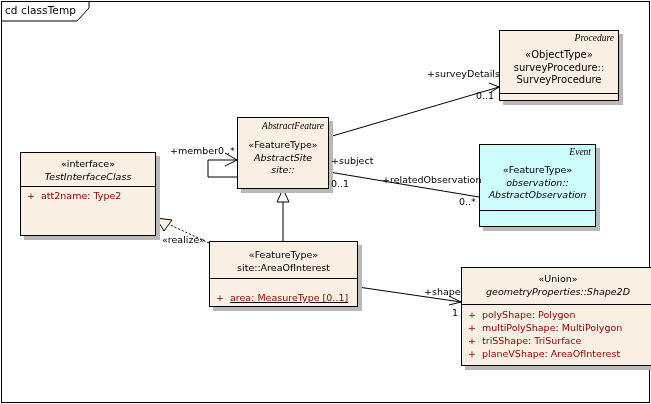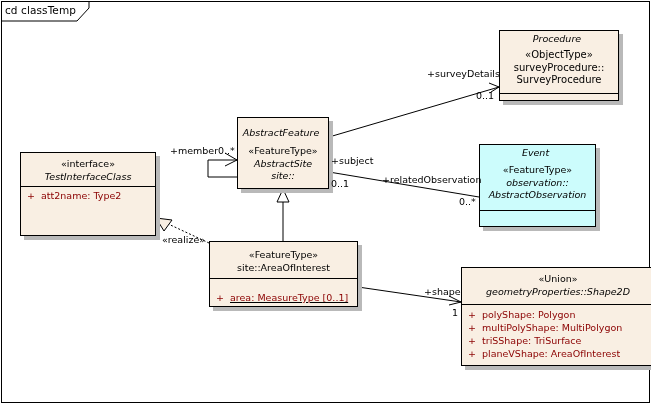--- a/index.html
+++ b/index.html
@@ -5,21 +5,21 @@
   html, body { margin: 0; padding: 0; background: #ffffff; }
   body { width: 651px; height: 404px; position: relative; overflow: hidden;
          font-family: "DejaVu Sans", sans-serif; font-size: 9.5px; color: #000; }
   .frame { position: absolute; left: 1px; top: 1px; width: 647px; height: 400px; border: 1px solid #000; }
   .frame-title { position: absolute; left: 5px; top: 4px; font-size: 10.5px; letter-spacing: 0.1px; }
   .cls { position: absolute; background: #f9efe3; border: 1px solid #000;
          box-shadow: 4px 4px 0 #b9b9b9; box-sizing: border-box; }
   .cls.cyan { background: #ccfcfc; }
   .hdr { text-align: center; line-height: 12.5px; box-sizing: border-box; }
   .hdr .ital { font-style: italic; }
-  .tag { text-align: center; font-style: italic; padding-right: 4px; line-height: 13px; }
+  .tag { text-align: right; font-style: italic; padding-right: 4px; line-height: 13px; font-family: Liberation Serif, serif; }
   .attrs { border-top: 1px solid #000; box-sizing: border-box; }
   .attr { color: #8b0000; line-height: 13px; white-space: nowrap; }
   .attr .plus { display: inline-block; width: 20px; padding-left: 6px; box-sizing: border-box; }
   .lbl { position: absolute; white-space: nowrap; font-size: 9.5px; }
   svg.lines { position: absolute; left: 0; top: 0; }
 </style>
 </head>
 <body>
 
 <div class="frame"></div>
@@ -61,21 +61,21 @@
   <div class="hdr" style="padding-top:5px; height:33px;">
     <div>«interface»</div>
     <div class="ital">TestInterfaceClass</div>
   </div>
   <div class="attrs" style="padding-top:2px;">
     <div class="attr"><span class="plus">+</span><span>att2name:  Type2</span></div>
   </div>
 </div>
 
 <div class="cls" style="left:237px; top:117px; width:92px; height:72px;">
-  <div class="tag" style="padding-top:8px;">AbstractFeature</div>
+  <div class="tag" style="padding-top:2px;">AbstractFeature</div>
   <div class="hdr" style="padding-top:6px;">
     <div>«FeatureType»</div>
     <div class="ital">AbstractSite</div>
     <div class="ital">site::</div>
   </div>
 </div>
 
 <div class="cls cyan" style="left:479px; top:144px; width:117px; height:83px;">
   <div class="tag" style="padding-top:1px;">Event</div>
   <div class="hdr" style="padding-top:5px;">

